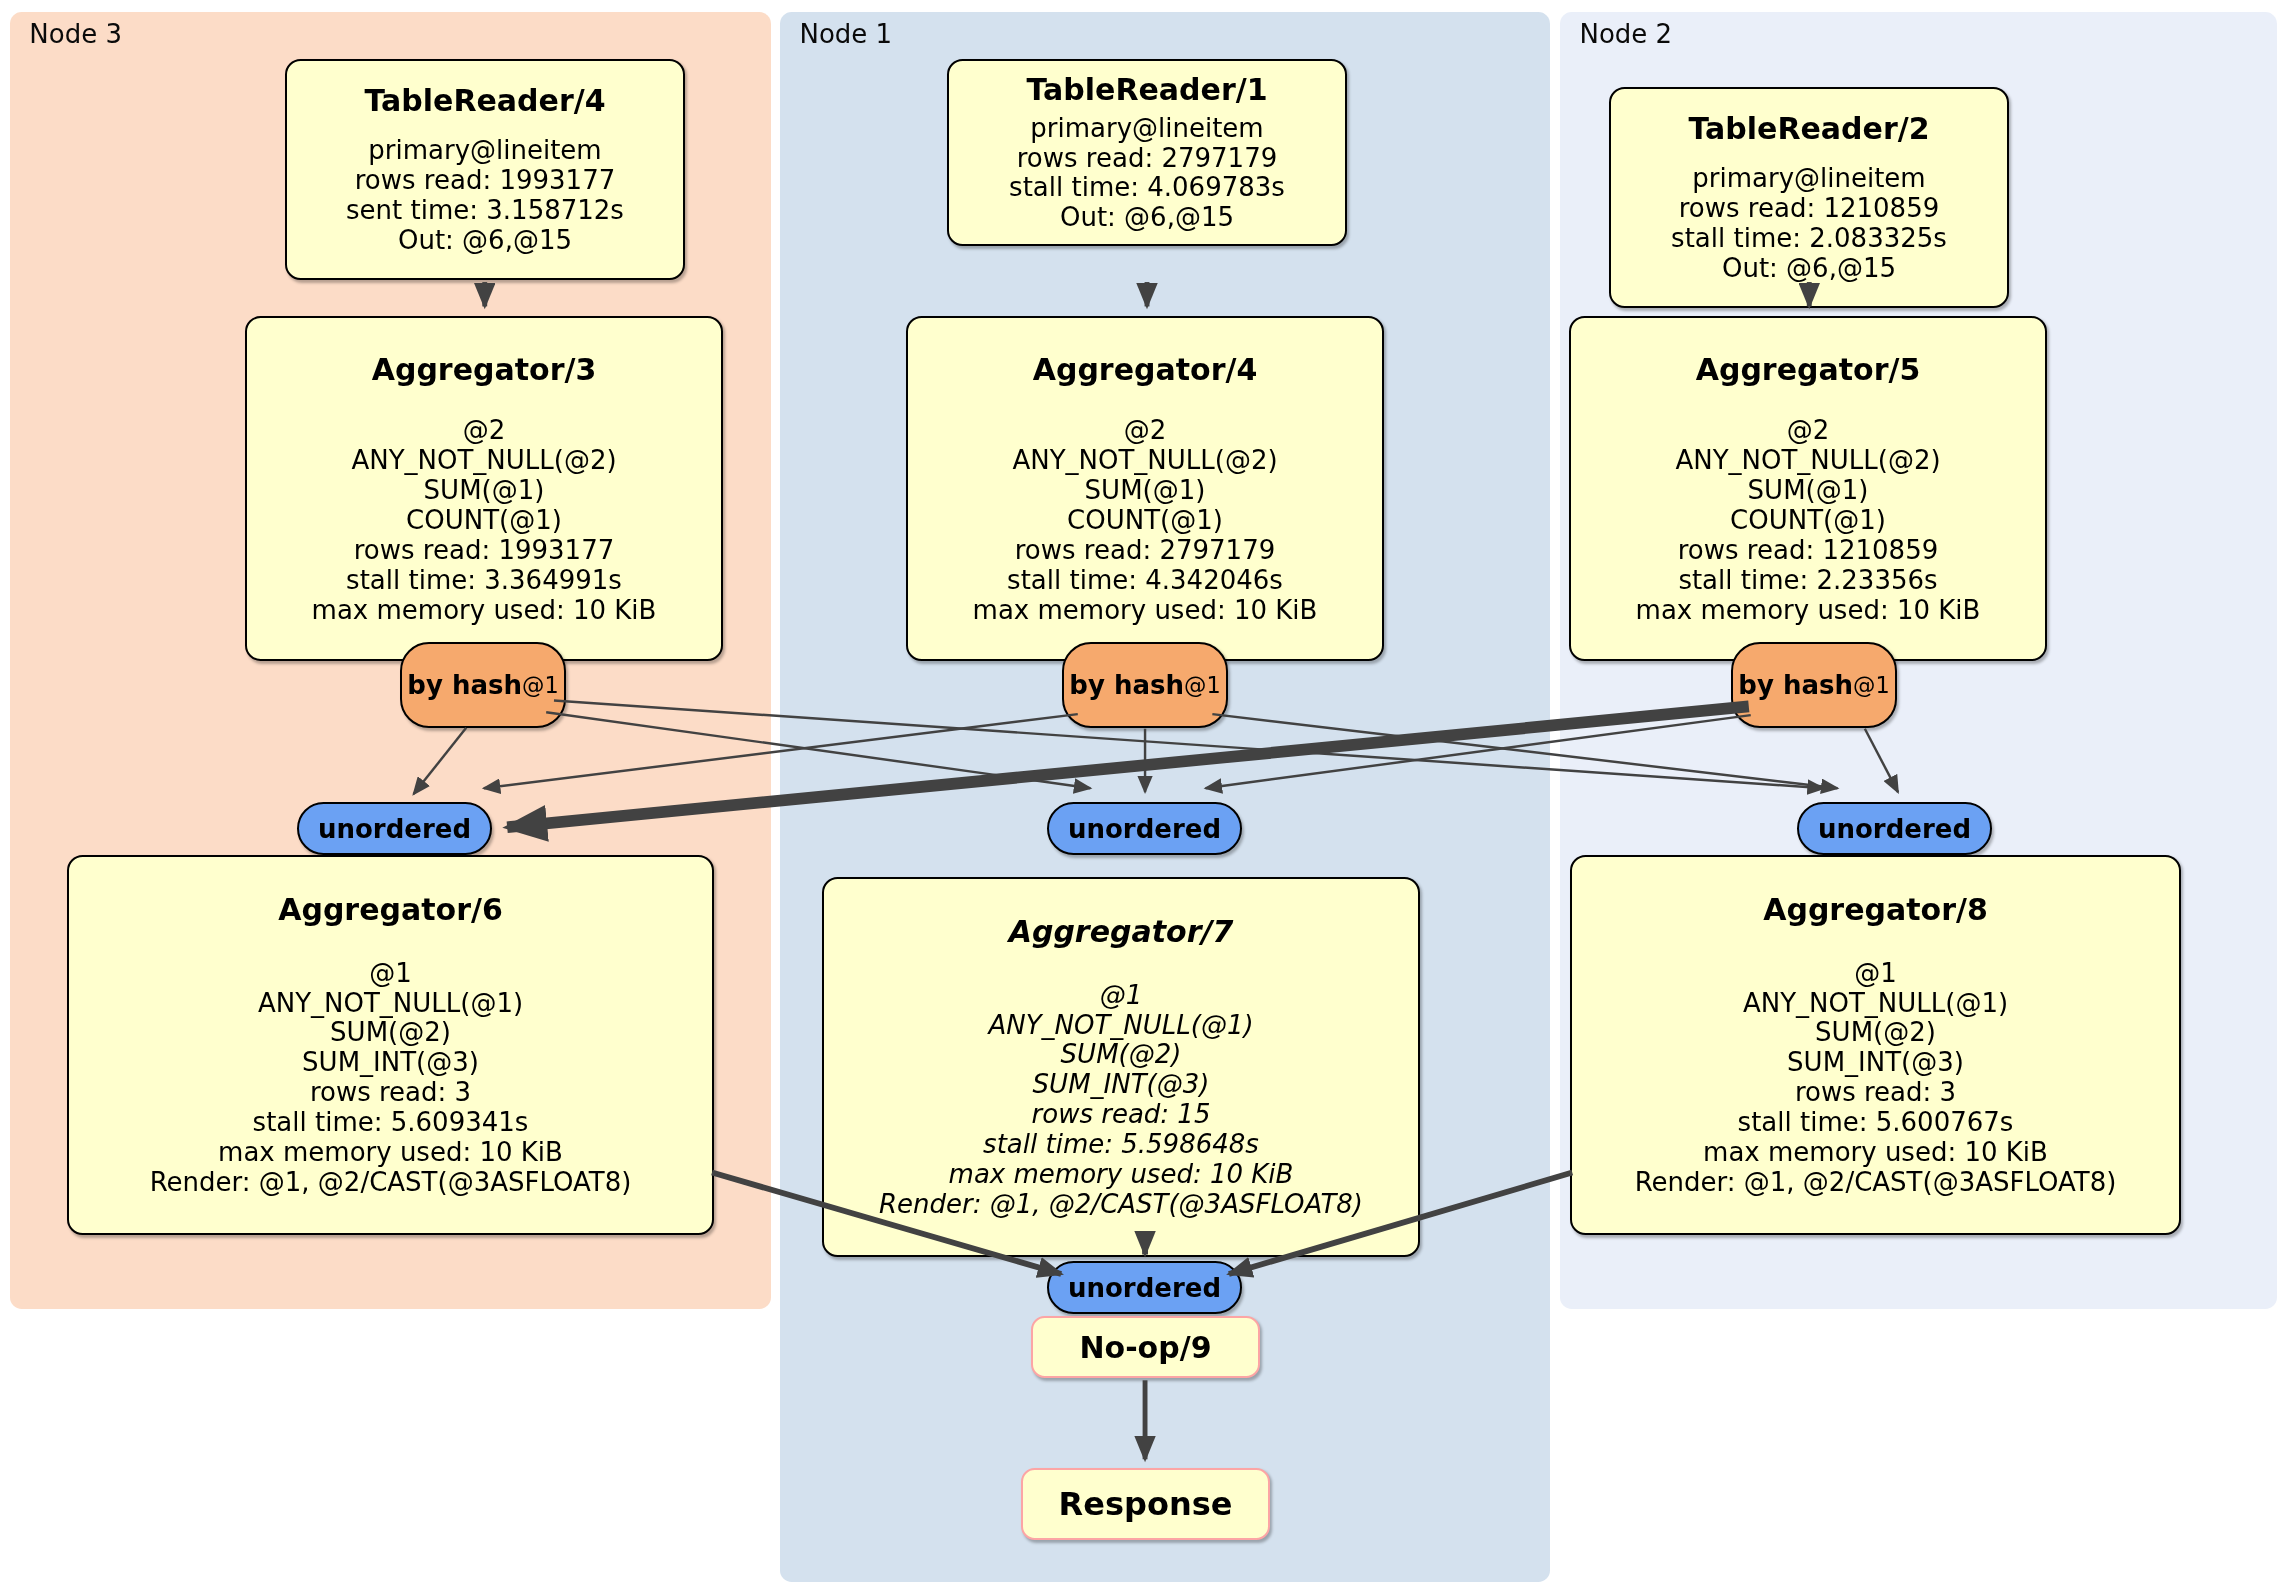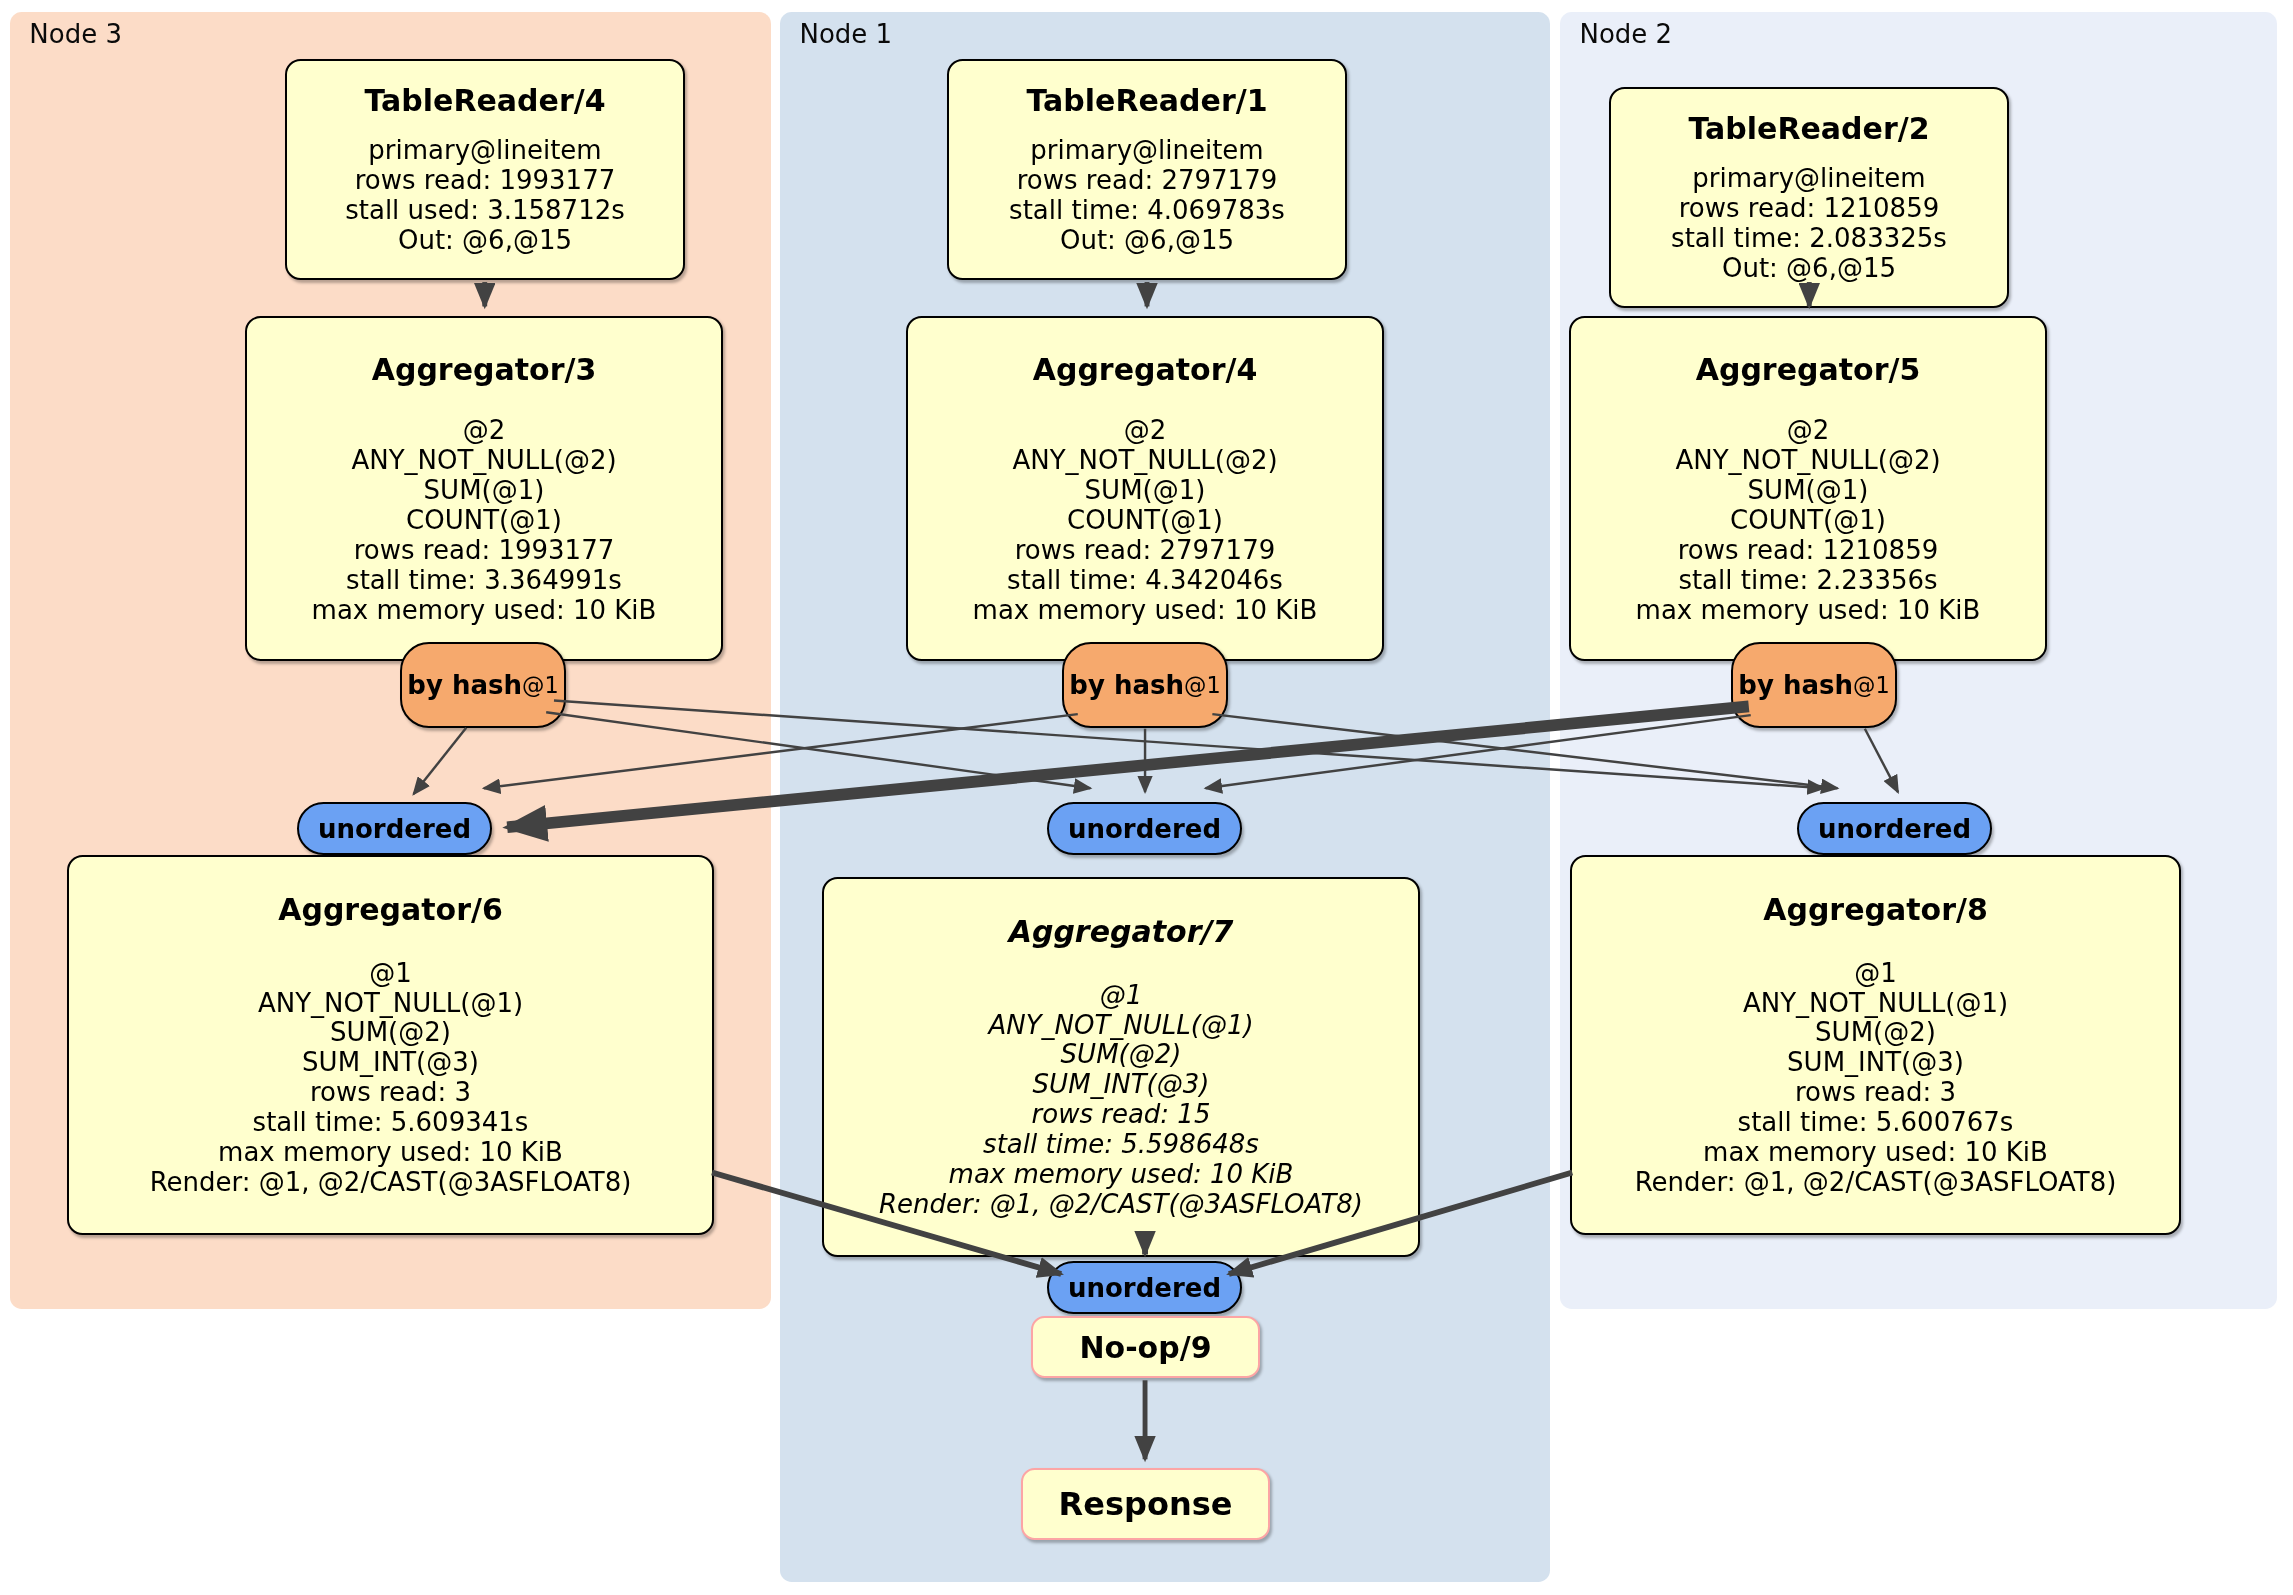--- a/index.html
+++ b/index.html
@@ -71,25 +71,25 @@
   </div>
   <div class="region region-node2" style="left:1560px; top:11.7px; width:717px; height:1297px;">
     <div class="region-label">Node 2</div>
   </div>
 
   <div class="proc" style="left:285px; top:59px; width:400px; height:221px;">
     <div class="proc-title">TableReader/4</div>
     <div>
         <div class="proc-line">primary@lineitem</div>
         <div class="proc-line">rows read: 1993177</div>
-        <div class="proc-line">stall used: 3.158712s</div>
+        <div class="proc-line">sent time: 3.158712s</div>
         <div class="proc-line">Out: @6,@15</div>
       </div>
   </div>
-  <div class="proc" style="left:947px; top:59px; width:400px; height:221px;">
+  <div class="proc" style="left:947px; top:59px; width:400px; height:187px;">
     <div class="proc-title">TableReader/1</div>
     <div>
         <div class="proc-line">primary@lineitem</div>
         <div class="proc-line">rows read: 2797179</div>
         <div class="proc-line">stall time: 4.069783s</div>
         <div class="proc-line">Out: @6,@15</div>
       </div>
   </div>
   <div class="proc" style="left:1609px; top:59px; width:400px; height:221px;margin-top:28px;">
     <div class="proc-title">TableReader/2</div>

